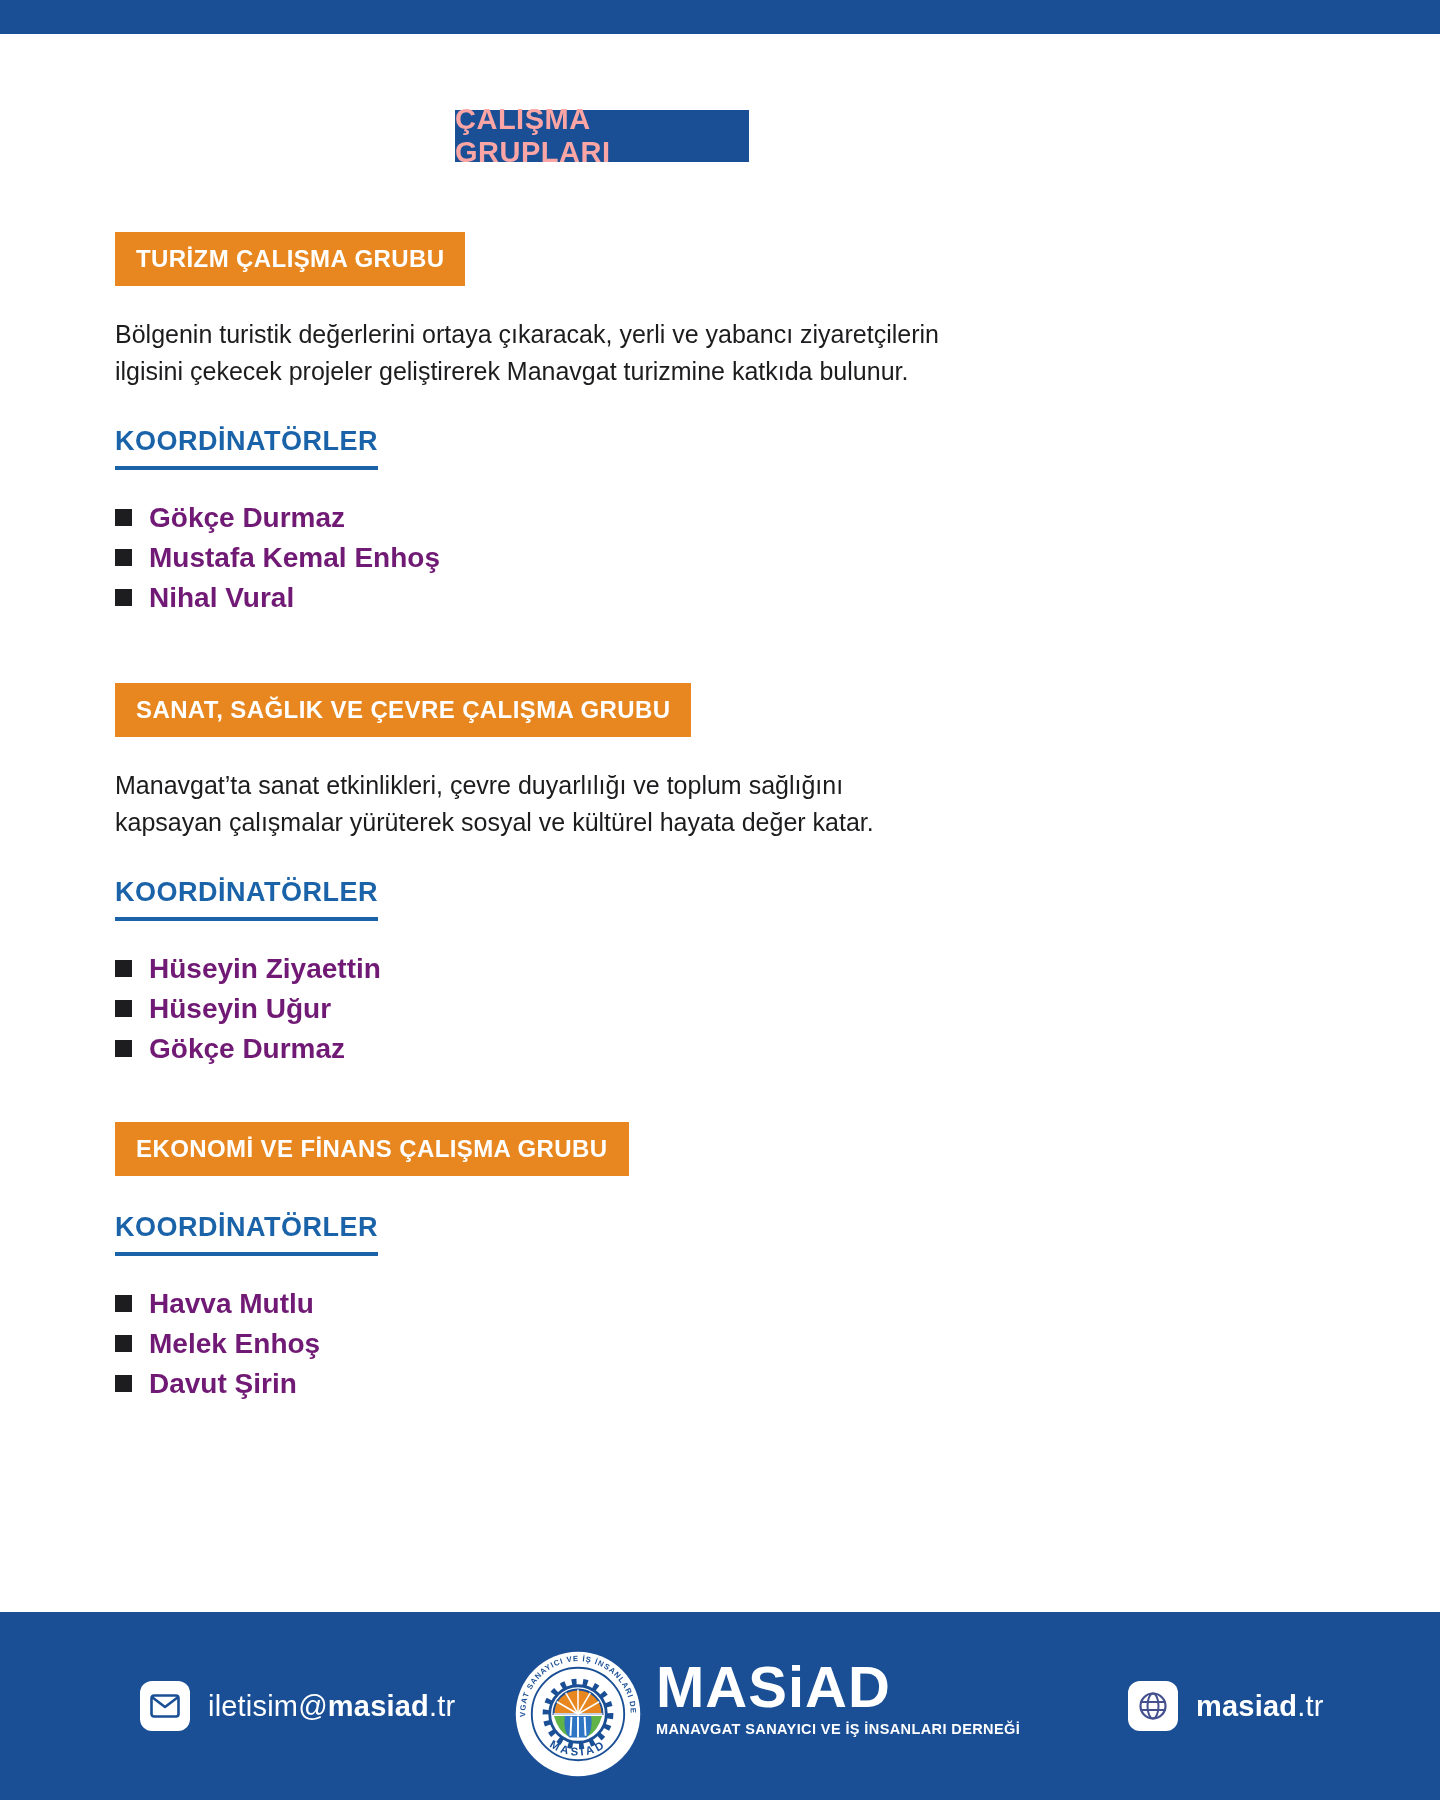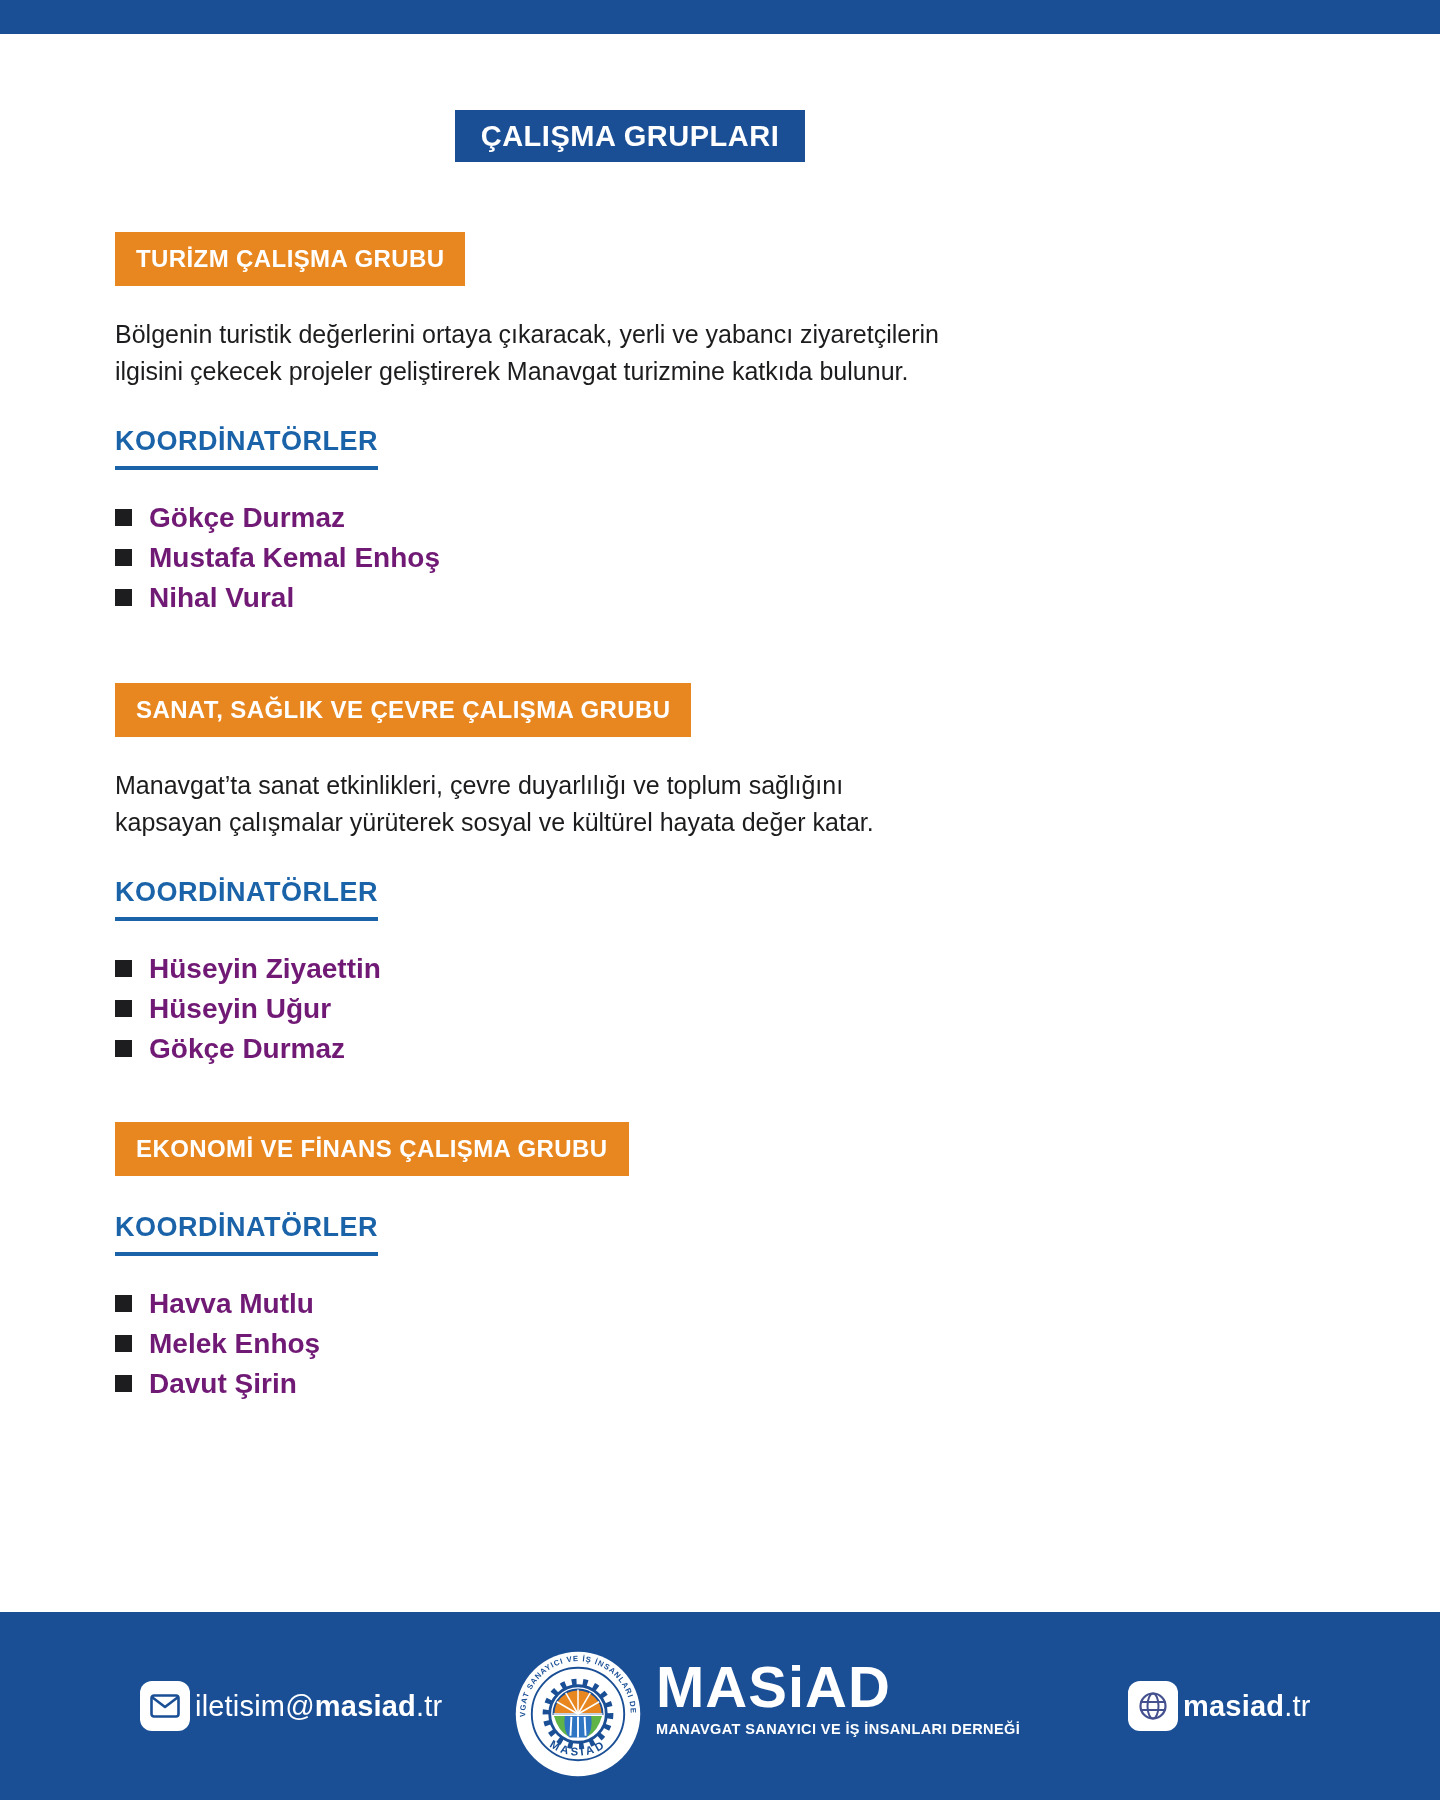--- a/index.html
+++ b/index.html
@@ -8,22 +8,22 @@
     --link_blue:#1a63a9;
     --text:#1c1c1e;
   }
   html,body{margin:0;padding:0;}
   body{background:#ffffff;font-family:"Liberation Sans",sans-serif;}
   .page{position:relative;width:1440px;height:1800px;background:#ffffff;overflow:hidden;}
 
   .topbar{position:absolute;top:0;left:0;width:1440px;height:34px;background:var(--blue);}
 
   .title-box{
-    position:absolute;top:110px;left:455px;width:350px;height:52px;
-    background:var(--blue);color:#ffffff;font-weight:bold;font-size:29px;
+    position:absolute;top:110px;left:455px;width:294px;height:52px;
+    background:var(--blue);color:#fca5a5;font-weight:bold;font-size:29px;
     display:flex;align-items:center;justify-content:center;letter-spacing:.5px;
   }
 
   .section{position:absolute;left:115px;width:1010px;}
   .sec-1{top:232px;}
   .sec-2{top:683px;}
   .sec-3{top:1122px;}
 
   .group-header{
     display:inline-block;background:var(--orange);color:#fff;font-weight:bold;
@@ -34,21 +34,21 @@
     display:inline-block;margin:36px 0 0 0;font-size:27px;font-weight:bold;
     color:var(--link_blue);letter-spacing:.5px;
     border-bottom:4px solid var(--link_blue);padding-bottom:9px;
   }
   .names{list-style:none;margin:33px 0 0 0;padding:0;}
   .names li{display:flex;align-items:center;gap:17px;margin-bottom:11px;
     font-size:28px;font-weight:bold;color:#701a75;line-height:29px;}
   .bullet{width:17px;height:17px;background:#1d1d1f;flex:0 0 auto;}
 
   .footer{position:absolute;left:0;top:1612px;width:1440px;height:188px;background:var(--blue);}
-  .contact{position:absolute;top:50%;transform:translateY(-50%);display:flex;align-items:center;gap:5px;}
+  .contact{position:absolute;top:50%;transform:translateY(-50%);display:flex;align-items:center;gap:18px;}
   .contact-left{left:140px;}
   .contact-right{left:1128px;}
   .icon-box{width:50px;height:50px;background:#fff;border-radius:12px;
     display:flex;align-items:center;justify-content:center;flex:0 0 auto;}
   .contact-text{color:#fff;font-size:29px;letter-spacing:.2px;}
   .b{font-weight:bold;}
 
   .logo-cluster{position:absolute;left:512px;top:36px;display:flex;align-items:flex-start;gap:12px;}
   .emblem{width:132px;height:132px;display:block;}
   .brand-text{margin-top:10px;}

